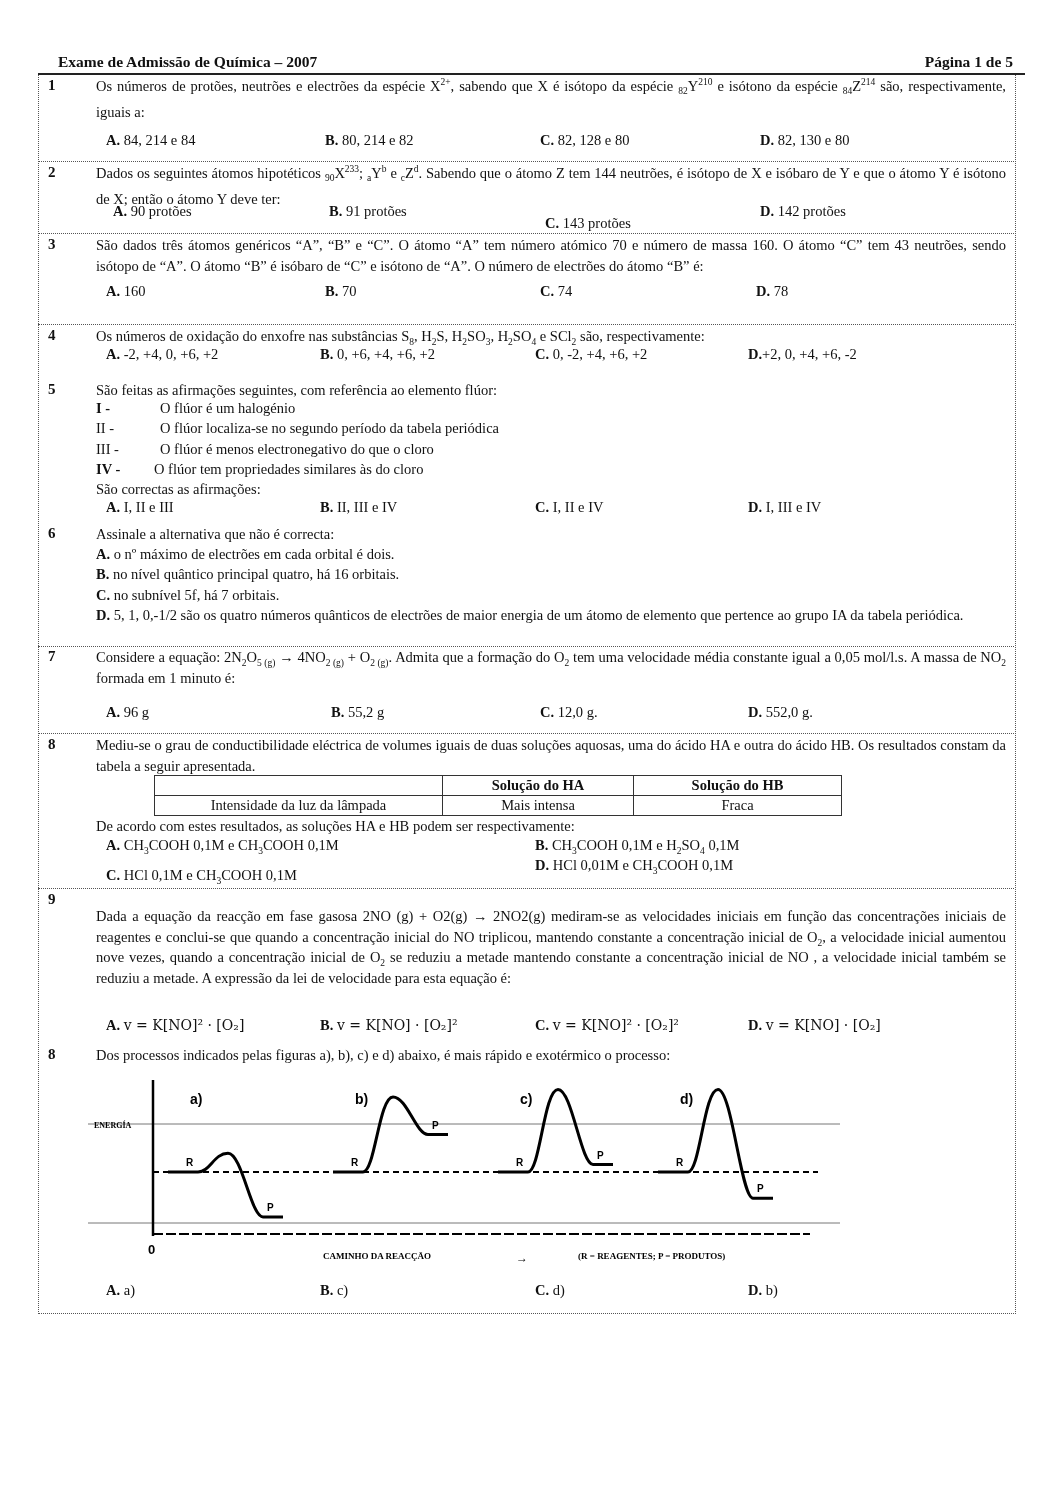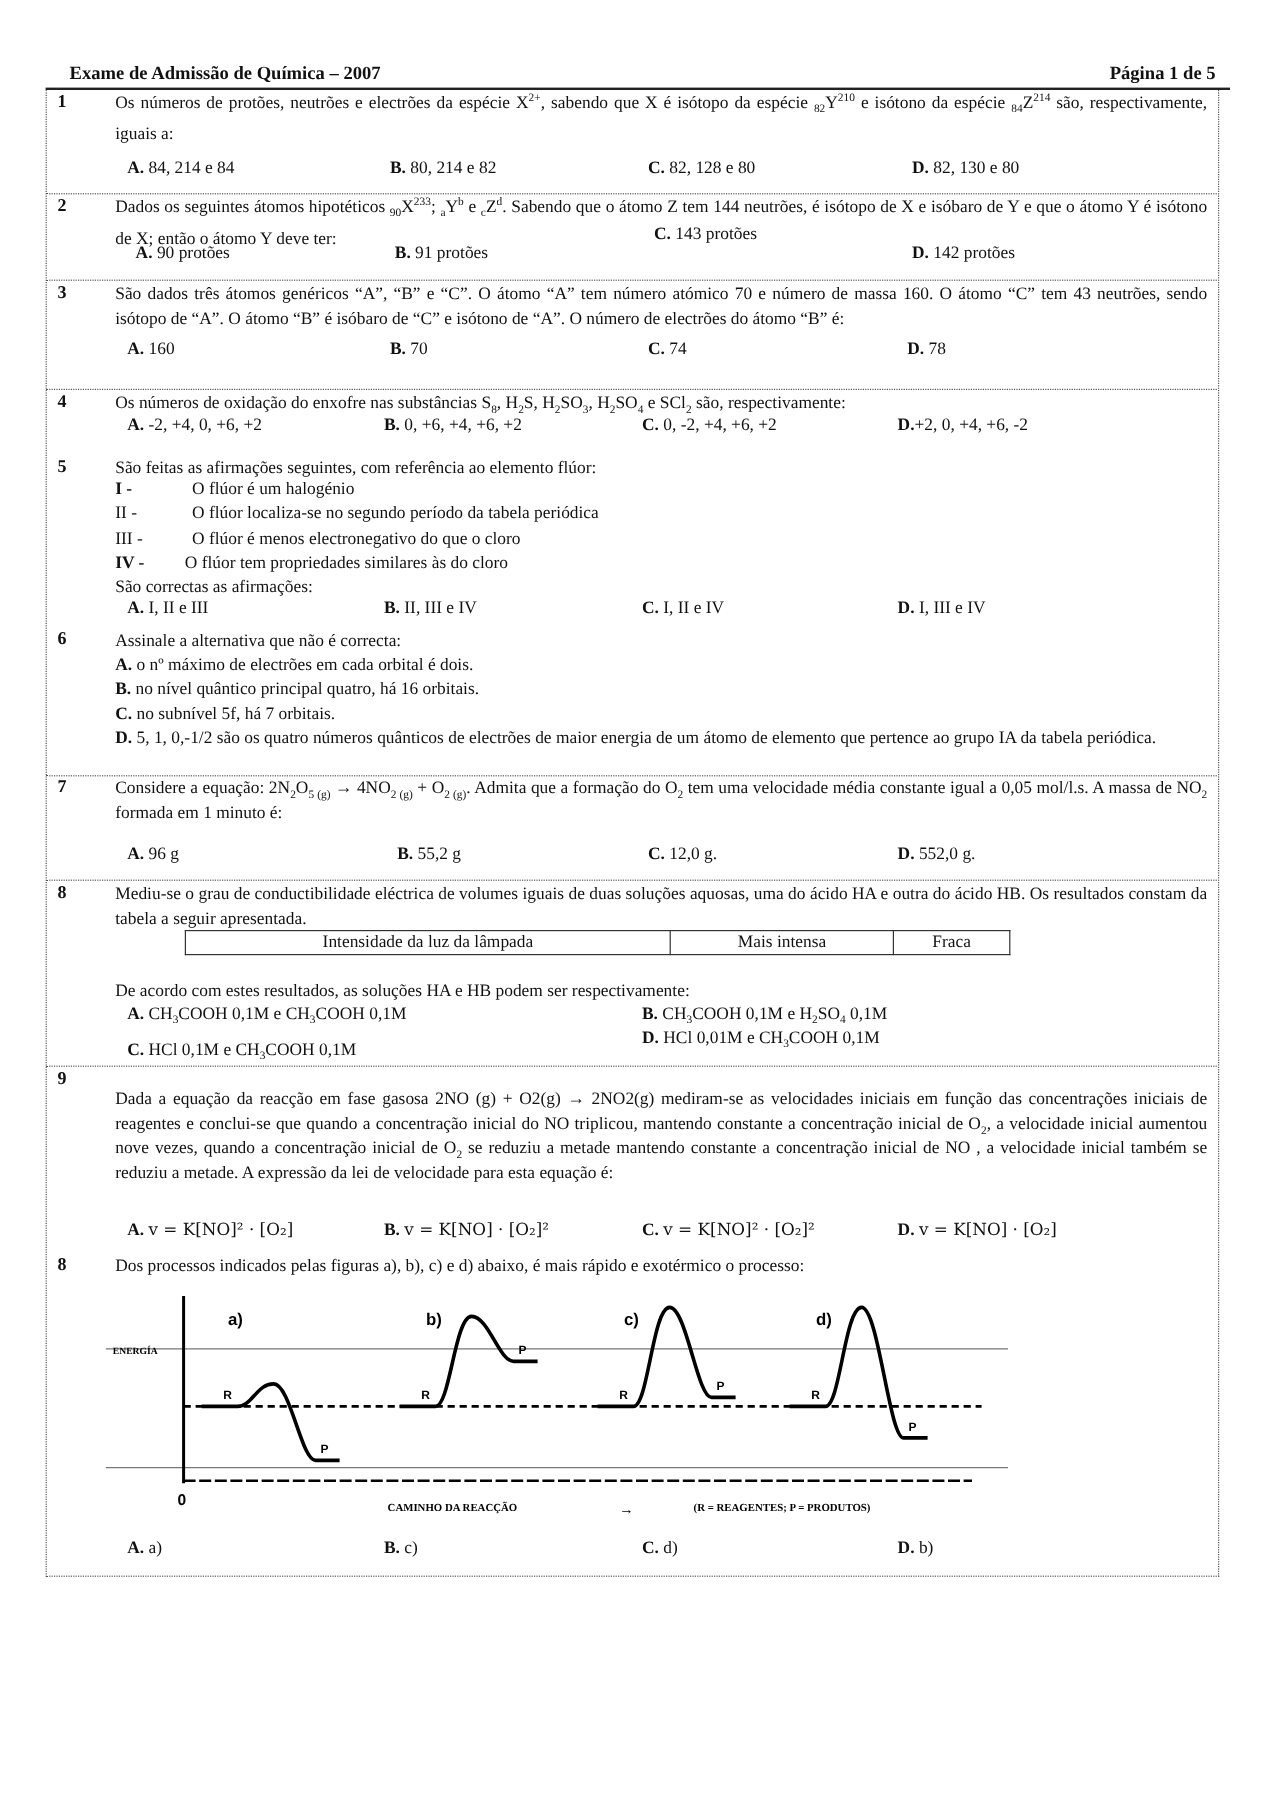--- a/index.html
+++ b/index.html
@@ -50,21 +50,21 @@
     <span class="opt" style="left:287px;top:56px"><b>B.</b> <span>80, 214 e 82</span></span>
     <span class="opt" style="left:502px;top:56px"><b>C.</b> <span>82, 128 e 80</span></span>
     <span class="opt" style="left:722px;top:56px"><b>D.</b> <span>82, 130 e 80</span></span>
   </div>
 
   <div class="q" style="top:163px">
     <span class="num" style="top:1px">2</span>
     <div class="txt" style="top:0"><span>Dados os seguintes átomos hipotéticos </span><span class="pre">90</span><span>X</span><sup>233</sup><span>; </span><span class="pre">a</span><span>Y</span><sup>b</sup><span> e </span><span class="pre">c</span><span>Z</span><sup>d</sup><span>. Sabendo que o átomo Z tem 144 neutrões, é isótopo de X e isóbaro de Y e que o átomo Y é isótono de X; então o átomo Y deve ter:</span></div>
     <span class="opt" style="left:75px;top:40px"><b>A.</b><span> 90 protões</span></span>
     <span class="opt" style="left:291px;top:40px"><b>B.</b><span> 91 protões</span></span>
-    <span class="opt" style="left:507px;top:24px"><b>C.</b><span> 143 protões</span></span>
+    <span class="opt" style="left:507px;top:52px"><b>C.</b><span> 143 protões</span></span>
     <span class="opt" style="left:722px;top:40px"><b>D.</b><span> 142 protões</span></span>
   </div>
 
   <div class="q" style="top:235px">
     <span class="num" style="top:1px">3</span>
     <div class="txt" style="top:0">São dados três átomos genéricos “A”, “B” e “C”. O átomo “A” tem número atómico 70 e número de massa 160. O átomo “C” tem 43 neutrões, sendo isótopo de “A”. O átomo “B” é isóbaro de “C” e isótono de “A”. O número de electrões do átomo “B” é:</div>
     <span class="opt" style="left:68px;top:48px"><b>A.</b><span> 160</span></span>
     <span class="opt" style="left:287px;top:48px"><b>B.</b><span> 70</span></span>
     <span class="opt" style="left:502px;top:48px"><b>C.</b><span> 74</span></span>
     <span class="opt" style="left:718px;top:48px"><b>D.</b><span> 78</span></span>
@@ -113,20 +113,25 @@
     <span class="opt" style="left:293px;top:57px"><b>B.</b><span>  55,2 g</span></span>
     <span class="opt" style="left:502px;top:57px"><b>C.</b><span>  12,0 g.</span></span>
     <span class="opt" style="left:710px;top:57px"><b>D.</b><span>  552,0 g.</span></span>
   </div>
 
   <div class="q" style="top:735px">
     <span class="num" style="top:1px">8</span>
     <div class="txt" style="top:0"> Mediu-se o grau de conductibilidade eléctrica de volumes iguais de duas soluções aquosas, uma do ácido HA e outra do ácido HB. Os resultados constam da tabela a seguir apresentada.</div>
     <table class="t8" style="top:40px;width:688px">
       <tbody>
+          <tr>
+        <td style="width:275px"></td>
+        <td class="h" style="width:178px">Solução do HA</td>
+        <td class="h">Solução do HB</td>
+      </tr>
       <tr>
         <td>Intensidade da luz da lâmpada</td>
         <td>Mais intensa</td>
         <td>Fraca</td>
       </tr>
     </tbody>
       </table>
     <span class="opt" style="left:58px;top:83px">De acordo com estes resultados, as soluções HA e HB podem ser respectivamente:</span>
     <span class="opt" style="left:68px;top:102px"><b>A.</b><span> CH</span><sub>3</sub><span>COOH 0,1M e CH</span><sub>3</sub><span>COOH 0,1M</span></span>
     <span class="opt" style="left:497px;top:102px"><b>B.</b><span> CH</span><sub>3</sub><span>COOH 0,1M e H</span><sub>2</sub><span>SO</span><sub>4</sub><span> 0,1M</span></span>

